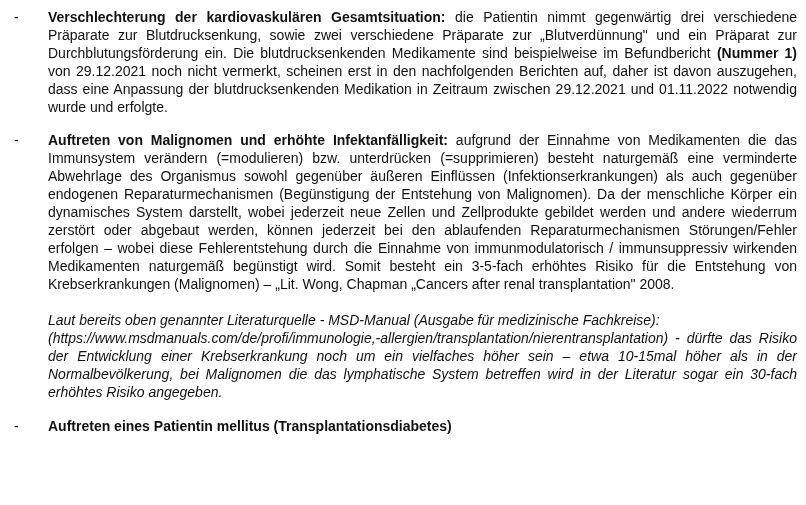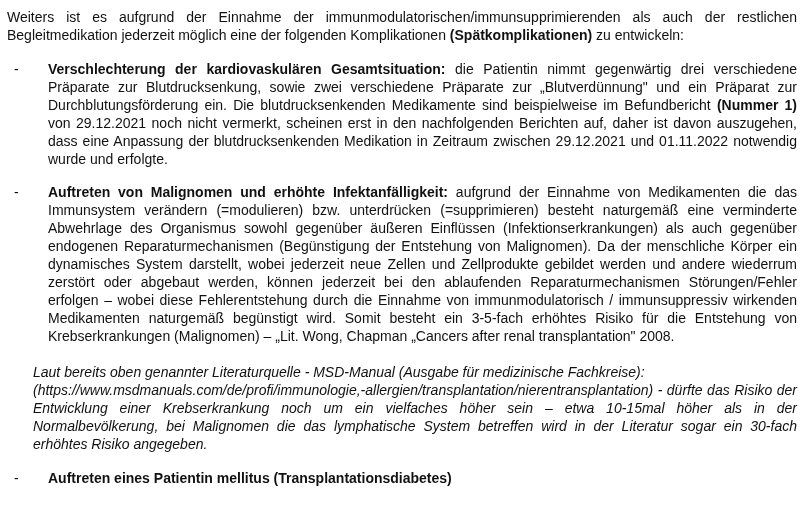--- a/index.html
+++ b/index.html
@@ -28,32 +28,31 @@
     padding-left: 41px;
   }
   .bullet .dash {
     position: absolute;
     left: 7px;
     top: 0;
   }
   .bullet-1 { margin-bottom: 15px; }
   .bullet-2 { margin-bottom: 18px; }
   .note {
-    margin-left: 26px;
+    margin-left: 41px;
     margin-bottom: 16px;
     font-style: italic;
   }
   b { font-weight: bold; }
 </style>
 </head>
 <body>
 
 <div class="page">
 
-  <p class="intro justify"><span>Weiters ist es aufgrund der Einnahme der immunmodulatorischen/immunsupprimierenden als auch der restlichen Begleitmedikation jederzeit möglich eine der folgenden Komplikationen </span><b>(Spätkomplikationen)</b><span> zu entwickeln:</span></p>
 
   <div class="bullet bullet-1">
     <span class="dash">-</span>
     <p class="justify"><b>Verschlechterung der kardiovaskulären Gesamtsituation:</b><span> die Patientin nimmt gegenwärtig drei verschiedene Präparate zur Blutdrucksenkung, sowie zwei verschiedene Präparate zur „Blutverdünnung" und ein Präparat zur Durchblutungsförderung ein. Die blutdrucksenkenden Medikamente sind beispielweise im Befundbericht </span><b>(Nummer 1)</b><span> von 29.12.2021 noch nicht vermerkt, scheinen erst in den nachfolgenden Berichten auf, daher ist davon auszugehen, dass eine Anpassung der blutdrucksenkenden Medikation in Zeitraum zwischen 29.12.2021 und 01.11.2022 notwendig wurde und erfolgte.</span></p>
   </div>
 
   <div class="bullet bullet-2">
     <span class="dash">-</span>
     <p class="justify"><b>Auftreten von Malignomen und erhöhte Infektanfälligkeit:</b><span> aufgrund der Einnahme von Medikamenten die das Immunsystem verändern (=modulieren) bzw. unterdrücken (=supprimieren) besteht naturgemäß eine verminderte Abwehrlage des Organismus sowohl gegenüber äußeren Einflüssen (Infektionserkrankungen) als auch gegenüber endogenen Reparaturmechanismen (Begünstigung der Entstehung von Malignomen). Da der menschliche Körper ein dynamisches System darstellt, wobei jederzeit neue Zellen und Zellprodukte gebildet werden und andere wiederrum zerstört oder abgebaut werden, können jederzeit bei den ablaufenden Reparaturmechanismen Störungen/Fehler erfolgen – wobei diese Fehlerentstehung durch die Einnahme von immunmodulatorisch / immunsuppressiv wirkenden Medikamenten naturgemäß begünstigt wird. Somit besteht ein 3-5-fach erhöhtes Risiko für die Entstehung von Krebserkrankungen (Malignomen) – „Lit. Wong, Chapman „Cancers after renal transplantation" 2008.</span></p>
   </div>

